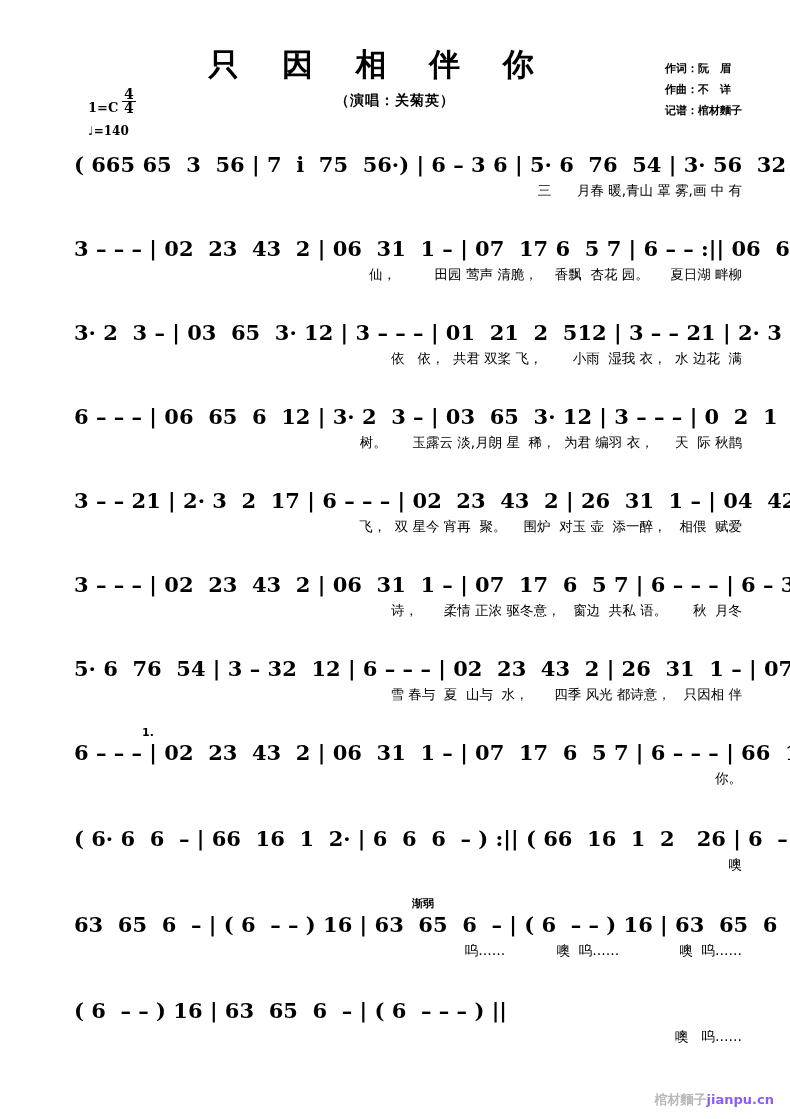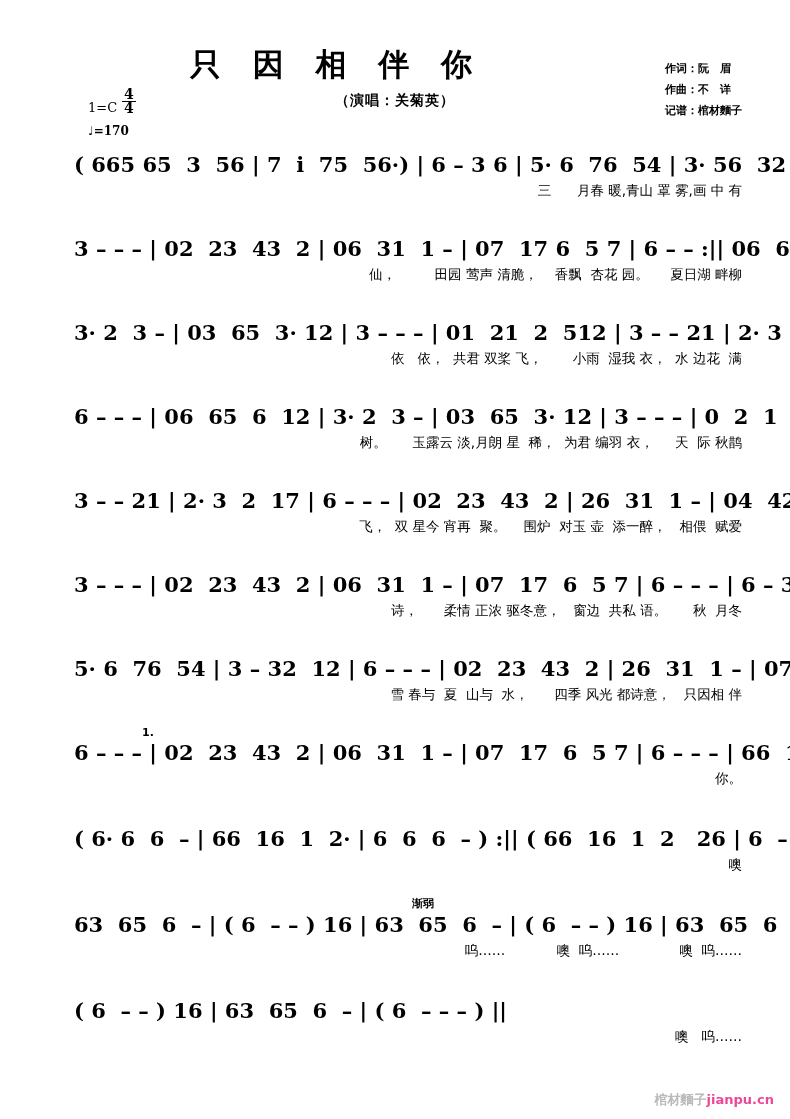--- a/index.html
+++ b/index.html
@@ -9,38 +9,38 @@
     font-family:"DejaVu Sans","Liberation Sans",sans-serif;
     color:#000;
     position:relative;
     overflow:hidden;
   }
   .sheet{position:relative;width:790px;height:1119px;}
 
   
   .title{
     position:absolute;top:44px;left:0;width:674px;text-align:center;
-    font-family:Liberation Serif, serif;
-    font-weight:bold;font-size:31px;letter-spacing:12px;
+    font-family:Liberation Mono, monospace;
+    font-weight:bold;font-size:31px;letter-spacing:12px;padding-left:40px;
   }
   .subtitle{
     position:absolute;top:92px;left:0;width:790px;text-align:center;
     font-family:"DejaVu Sans","Liberation Sans",sans-serif;
     font-weight:bold;font-size:14px;letter-spacing:1px;
   }
   .credits{
     position:absolute;top:58px;right:48px;
     font-size:11px;font-weight:bold;line-height:21px;
     font-family:"DejaVu Sans","Liberation Sans",sans-serif;
   }
   .credits div{white-space:nowrap;}
 
   .keysig{
     position:absolute;left:88px;top:100px;
-    font-size:13px;font-weight:normal;
+    font-size:13px;font-weight:bold;
     font-family:"DejaVu Serif","Liberation Serif",serif;
   }
   .meter{
     position:absolute;left:122px;top:88px;
     font-size:14px;font-weight:bold;text-align:center;line-height:13px;
     font-family:"DejaVu Serif","Liberation Serif",serif;
   }
   .meter .num{display:block;border-bottom:1.5px solid #000;padding:0 2px;}
   .meter .den{display:block;padding:0 2px;}
   .tempo{
@@ -63,42 +63,42 @@
     font-family:"DejaVu Sans","Liberation Sans",sans-serif;
     font-size:13.5px;white-space:pre;text-align:right;
   }
   .ctrl{position:absolute;font-size:11px;font-weight:bold;}
 
   .watermark{
     position:absolute;right:16px;bottom:10px;
     font-size:13px;color:#b9b9b9;font-weight:bold;
     font-family:"DejaVu Sans","Liberation Sans",sans-serif;
   }
-  .wm-red{color:#ec4899;}
+  .wm-red{color:#8b5cf6;}
 </style>
 </head>
 <body>
 
 <div class="sheet">
 
   <div class="title">只 因 相 伴 你</div>
   <div class="subtitle">（演唱：关菊英）</div>
 
   <div class="credits">
     <div>作词：阮　眉</div>
     <div>作曲：不　详</div>
     <div>记谱：棺材麵子</div>
   </div>
 
   <div class="keysig">1=C</div>
   <div class="meter">
     <span class="num">4</span>
     <span class="den">4</span>
   </div>
-  <div class="tempo">♩=170</div>
+  <div class="tempo">♩=140</div>
 
   <div class="system" style="top:152px">
     <div class="notes">( 665 65  3  56 | 7  i  75  56·) | 6 – 3 6 | 5· 6  76  54 | 3· 56  32  12 |</div>
     <div class="lyrics">                                       三      月春 暖,青山 罩 雾,画 中 有</div>
   </div>
 
   <div class="system" style="top:236px">
     <div class="notes">3 – – – | 02  23  43  2 | 06  31  1 – | 07  17 6  5 7 | 6 – – :|| 06  65  6  12 |</div>
     <div class="lyrics">仙，         田园 莺声 清脆，    香飘  杏花 园。     夏日湖 畔柳</div>
   </div>

